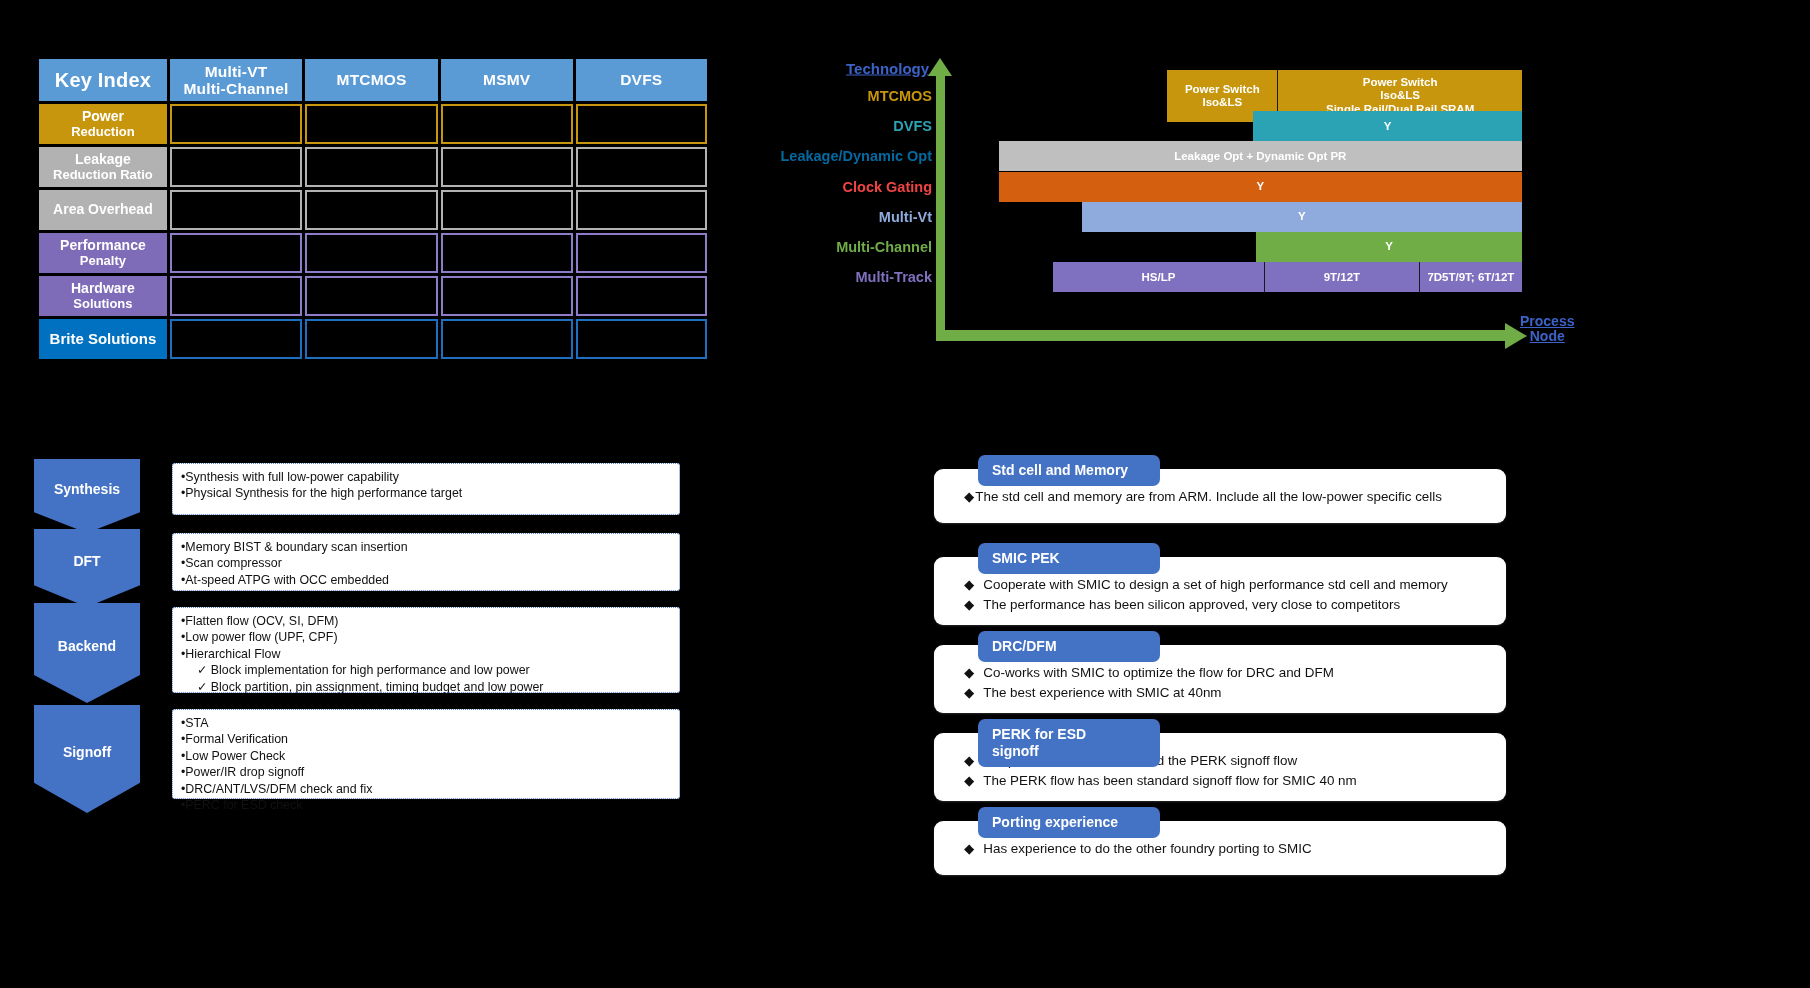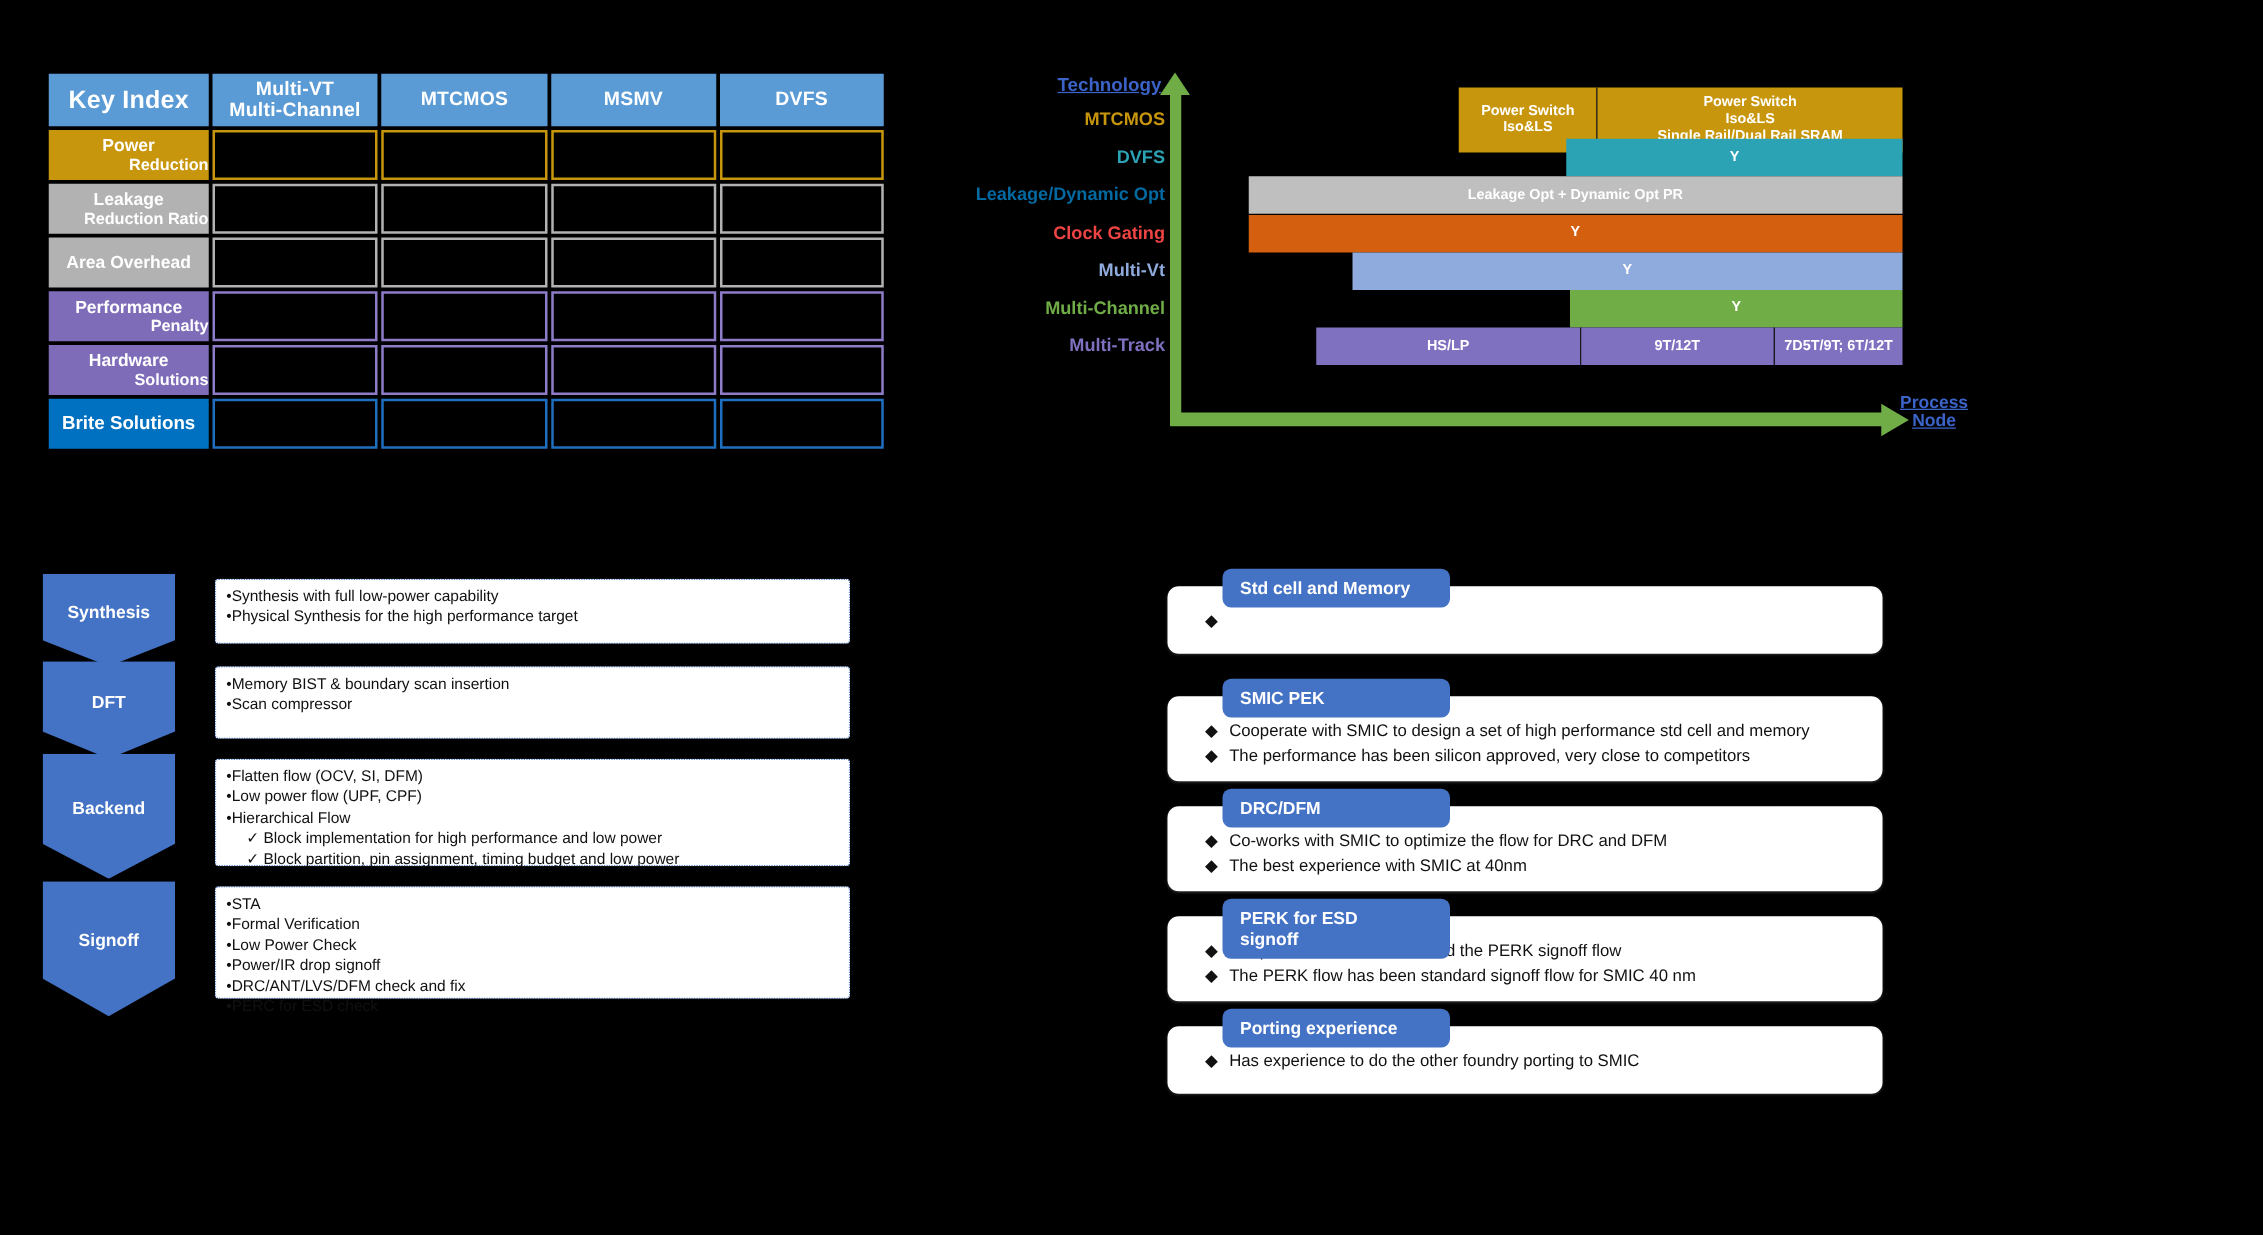--- a/index.html
+++ b/index.html
@@ -23,21 +23,21 @@
   }
   .hdr-keyindex { font-size: 20px; }
   .row-label {
     color:#fff; font-weight:bold; text-align:center; vertical-align:middle;
     font-size:14px; line-height:1.12; height:40px;
   }
   .rl-power   { background:#C8960C; }
   .rl-grey    { background:#B2B2B2; }
   .rl-purple  { background:#7E6CB8; }
   .rl-brite   { background:#0070C0; font-size:15px; }
-  .row-label .sub { font-size: 13px; font-weight: bold; display:block;text-align:right; }
+  .row-label .sub { font-size: 13px; font-weight: bold; display:block; }
   .data-cell { background:#000; height:40px; border:2px solid #888; }
   .dc-power  { border-color:#C8960C; }
   .dc-grey   { border-color:#B2B2B2; }
   .dc-purple { border-color:#8E7CC8; }
   .dc-brite  { border-color:#1F6FC0; }
 
   
   #roadmap { position:absolute; left:760px; top:58px; width:1050px; height:310px; }
   .rm-label {
     position:absolute; right:0; font-weight:bold; font-size:14.5px;
@@ -264,20 +264,21 @@
         <div class="flowbox" style="top: 8px; height: 52px; width: 508px;">
           <div class="bl"><span>•</span><span>Synthesis with full low-power capability</span></div>
           <div class="bl"><span>•</span><span>Physical Synthesis for the high performance target</span></div>
         </div>
         <div class="chev" style="top: 74px; height: 78px;">
           <span style="padding-bottom: 14px;">DFT</span>
         </div>
         <div class="flowbox" style="top: 78px; height: 58px; width: 508px;">
           <div class="bl"><span>•</span><span>Memory BIST &amp; boundary scan insertion</span></div>
           <div class="bl"><span>•</span><span>Scan compressor</span></div>
+          <div class="bl"><span>•</span><span>At-speed ATPG with OCC embedded</span></div>
         </div>
         <div class="chev" style="top: 148px; height: 100px;">
           <span style="padding-bottom: 14px;">Backend</span>
         </div>
         <div class="flowbox" style="top: 152px; height: 86px; width: 508px;">
           <div class="bl"><span>•</span><span>Flatten flow (OCV, SI, DFM)</span></div>
           <div class="bl"><span>•</span><span>Low power flow (UPF, CPF)</span></div>
           <div class="bl"><span>•</span><span>Hierarchical Flow</span></div>
           <div class="bl check"><span>✓  </span><span>Block implementation for high performance and low power</span></div>
           <div class="bl check"><span>✓  </span><span>Block partition, pin assignment, timing budget and low power</span></div>
@@ -295,20 +296,21 @@
         </div>
       </div>
 
   </div>
 
   <div id="cards">
       <div class="card" style="top: 0px;">
         <div class="card-body" style="min-height: 54px;">
           <div class="card-line tight">
             <span class="dia">◆</span>
+            <span>The std cell and memory are from ARM. Include all the low-power specific cells</span>
           </div>
         </div>
         <div class="card-tab">
           <div>Std cell and Memory</div>
         </div>
       </div>
       <div class="card" style="top: 88px;">
         <div class="card-body" style="min-height: 64px;">
           <div class="card-line">
             <span class="dia">◆</span>

